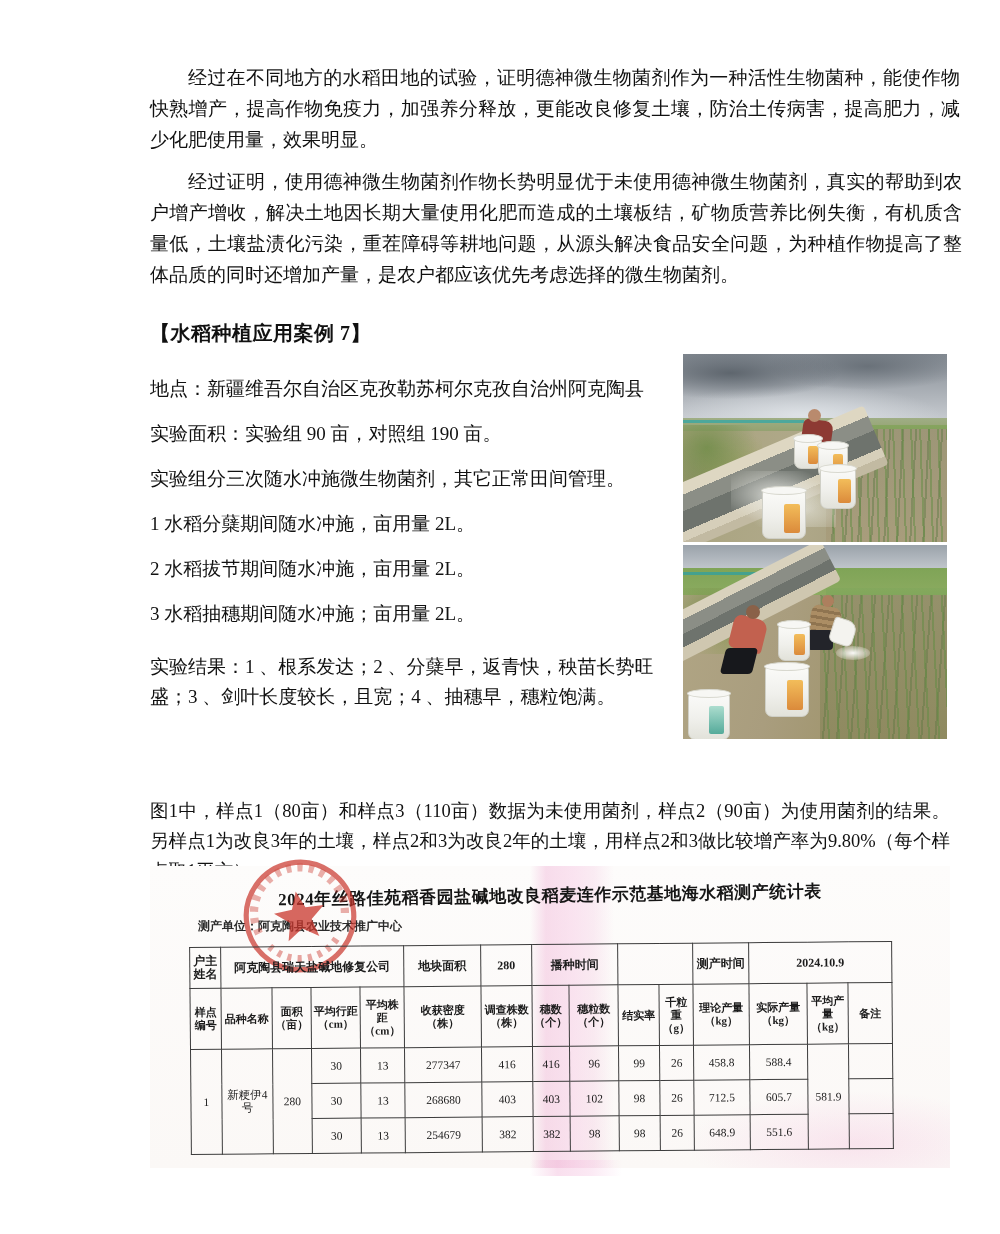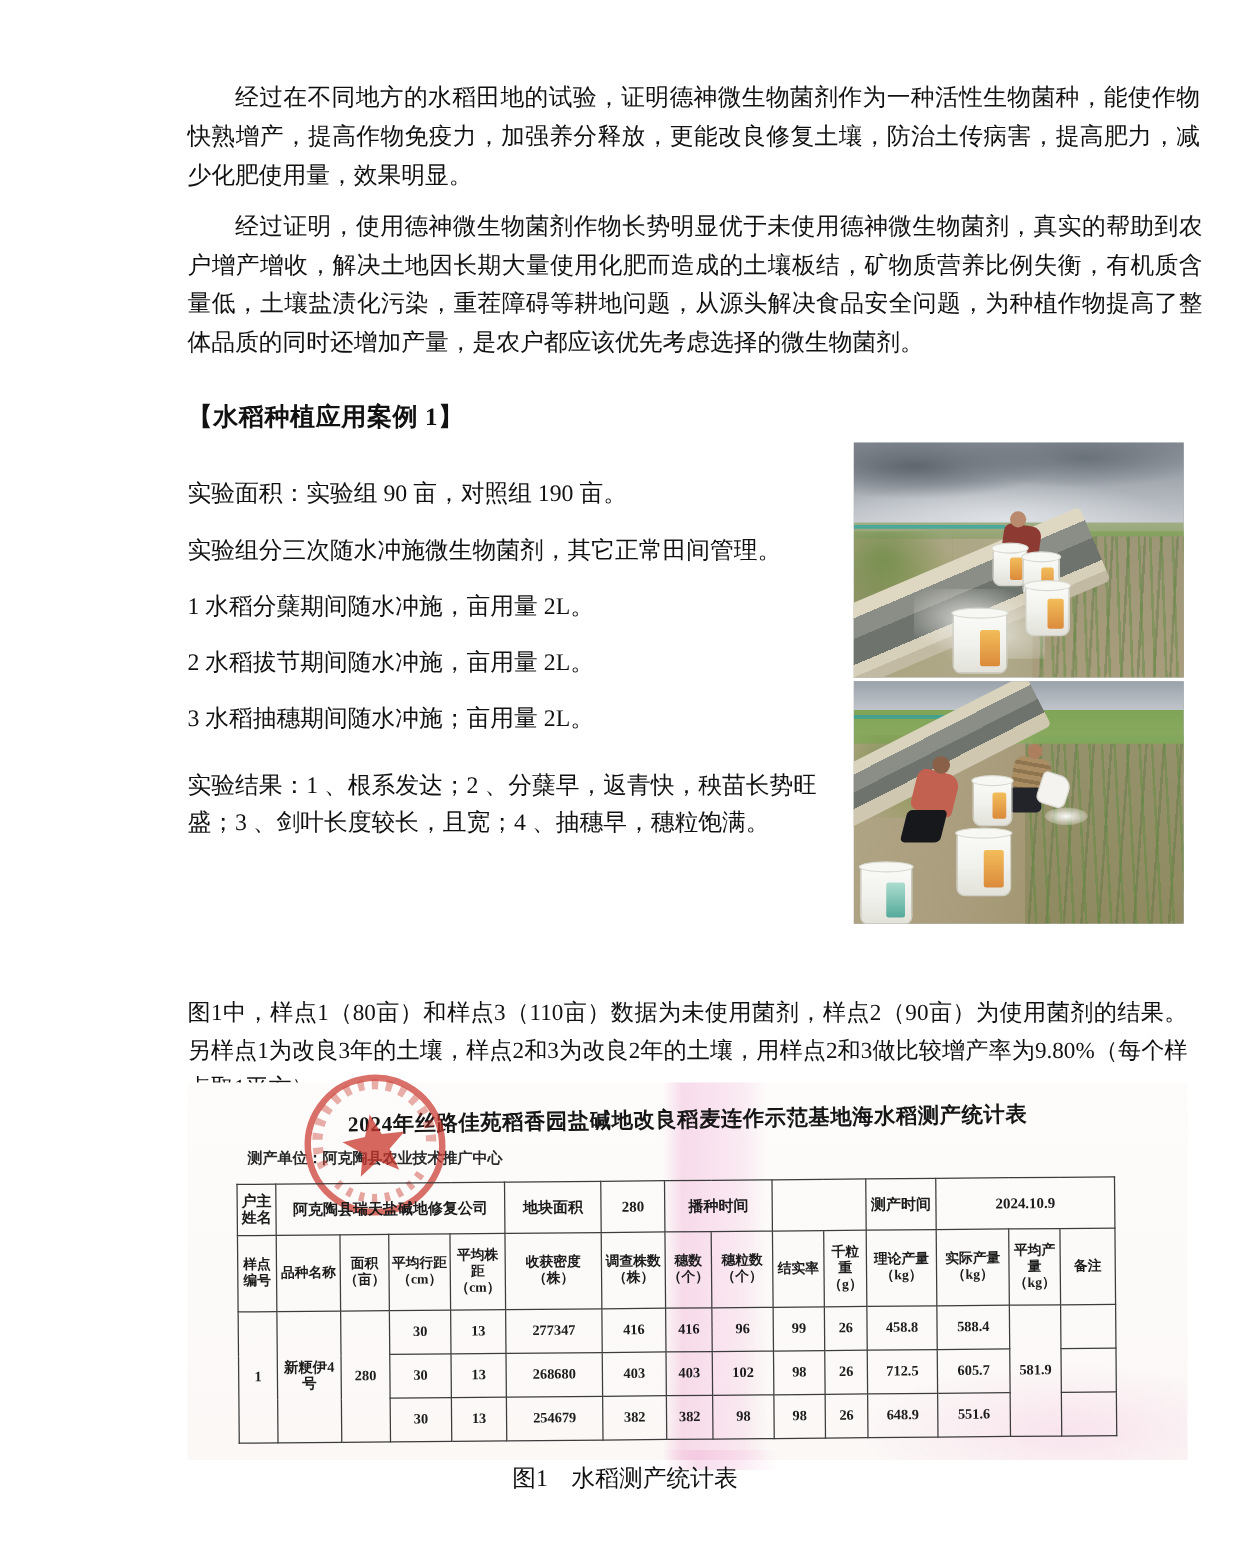--- a/index.html
+++ b/index.html
@@ -122,38 +122,39 @@
   #scan-band-tail{left:530px;top:1160px;width:92px;height:16px;
     background:linear-gradient(90deg,transparent,rgba(240,175,212,.4) 30%,rgba(247,205,230,.45) 65%,transparent);}
   #scan-title{left:0;top:18px;width:100%;text-align:center;font-size:17px;font-weight:bold;
     color:#161616;transform:rotate(-0.9deg);letter-spacing:.5px;}
   #scan-unit{left:48px;top:52px;font-size:12px;font-weight:bold;color:#2a2a2a;text-align:center;}
   #stamp{left:88px;top:-12px;width:124px;height:124px;transform:rotate(-10deg);opacity:.88;}
 
   #yield-table{left:40px;top:78px;transform:rotate(-0.5deg);}
   #yield-table table{border-collapse:collapse;table-layout:fixed;width:702px;background:transparent;}
   #yield-table td,#yield-table th{border:1.5px solid #3c3c3c;padding:1px 1px;text-align:center;
-    vertical-align:middle;font-size:11px;line-height:13px;color:#1c1c1c;overflow:hidden;font-weight:bold;}
+    vertical-align:middle;font-size:11px;line-height:13px;color:#1c1c1c;overflow:hidden;}
   #yield-table th{font-weight:bold;white-space:pre-line;}
   #yield-table .info td{height:38px;font-weight:bold;font-size:12px;}
   #yield-table .hdr th{height:58px;}
   #yield-table .d td{height:32px;font-size:11.5px;}
 </style>
 </head>
 <body>
 
 <div id="page">
 
 
   <div class="abs body-text indent" id="para1">经过在不同地方的水稻田地的试验，证明德神微生物菌剂作为一种活性生物菌种，能使作物快熟增产，提高作物免疫力，加强养分释放，更能改良修复土壤，防治土传病害，提高肥力，减少化肥使用量，效果明显。</div>
   <div class="abs body-text indent" id="para2">经过证明，使用德神微生物菌剂作物长势明显优于未使用德神微生物菌剂，真实的帮助到农户增产增收，解决土地因长期大量使用化肥而造成的土壤板结，矿物质营养比例失衡，有机质含量低，土壤盐渍化污染，重茬障碍等耕地问题，从源头解决食品安全问题，为种植作物提高了整体品质的同时还增加产量，是农户都应该优先考虑选择的微生物菌剂。</div>
 
-  <div class="abs h1" id="case-title">【水稻种植应用案例 1】</div>
+  <div class="abs h1" id="case-title">【水稻种植应用案例 7】</div>
 
   <div class="abs" id="case-col">
+    <div class="cl">地点：新疆维吾尔自治区克孜勒苏柯尔克孜自治州阿克陶县</div>
     <div class="gap-sm"></div>
     <div class="cl">实验面积：实验组 90 亩，对照组 190 亩。</div>
     <div class="gap-sm"></div>
     <div class="cl">实验组分三次随水冲施微生物菌剂，其它正常田间管理。</div>
     <div class="gap-sm"></div>
     <div class="cl">1 水稻分蘖期间随水冲施，亩用量 2L。</div>
     <div class="gap-sm"></div>
     <div class="cl">2 水稻拔节期间随水冲施，亩用量 2L。</div>
     <div class="gap-sm"></div>
     <div class="cl">3 水稻抽穗期间随水冲施；亩用量 2L。</div>
@@ -322,15 +323,14 @@
           <td>551.6</td>
           <td></td>
         </tr>
       </tbody>
         </table>
     </div>
   </div>
 
   <div class="abs" id="scan-band-tail"></div>
 
-  <div class="abs" id="fig-caption">图1　水稻测产统计表</div>
 
 </div>
 
 </body></html>

